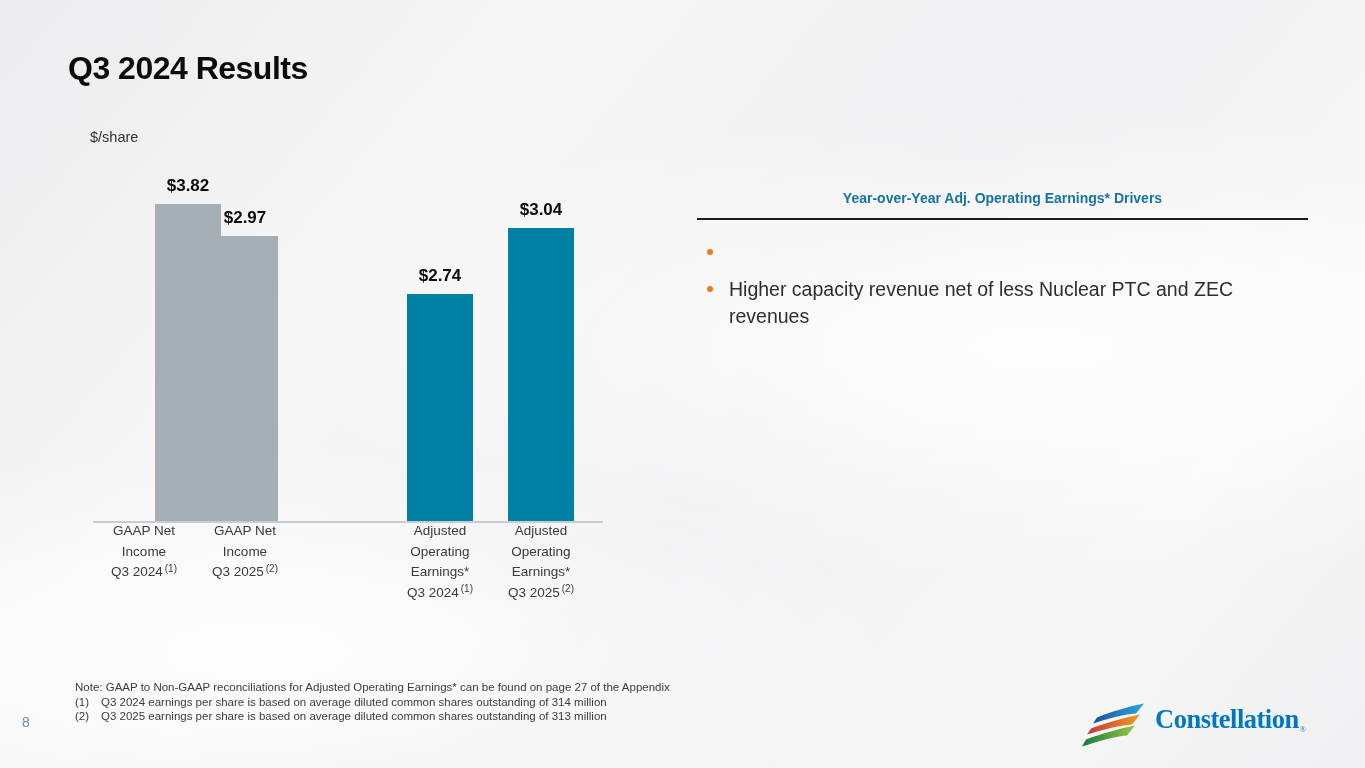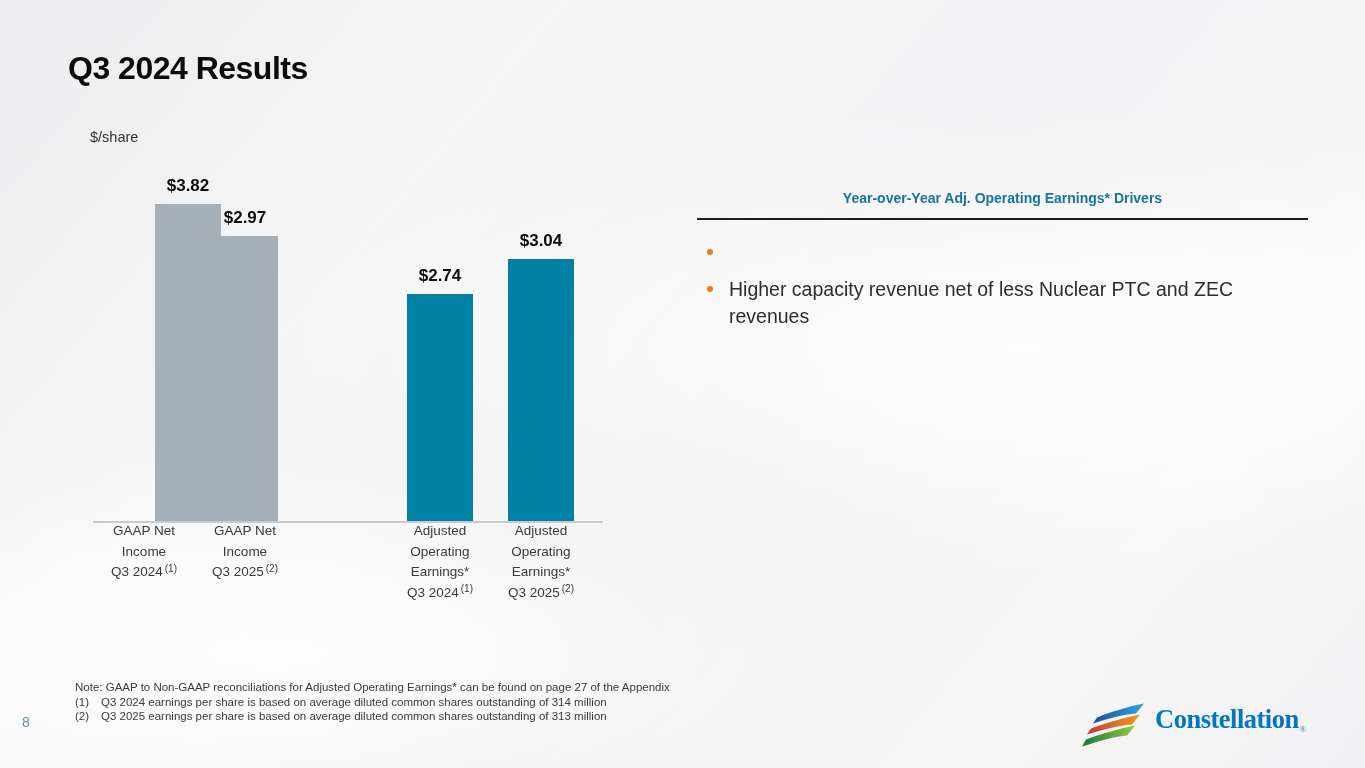--- a/index.html
+++ b/index.html
@@ -85,21 +85,21 @@
       <div class="bar-rect" style="background: rgb(166, 174, 182);"></div>
     </div>
     <div class="bar" style="left: 119px; height: 286px; text-decoration: underline;">
       <div class="bar-value">$2.97</div>
       <div class="bar-rect" style="background: rgb(166, 174, 182);"></div>
     </div>
     <div class="bar" style="left: 314px; height: 227.968px;">
       <div class="bar-value">$2.74</div>
       <div class="bar-rect" style="background: rgb(0, 128, 165);"></div>
     </div>
-    <div class="bar" style="left: 415px; height: 263px;">
+    <div class="bar" style="left: 415px; height: 294px;">
       <div class="bar-value">$3.04</div>
       <div class="bar-rect" style="background: rgb(0, 128, 165);"></div>
     </div>
     <div class="axis-line"></div>
   </div>
 
   <div class="cat-label" style="left:79px">
     <span>GAAP Net</span><br>
     <span>Income</span><br>
     <span>Q3 2024</span><sup>(1)</sup>

